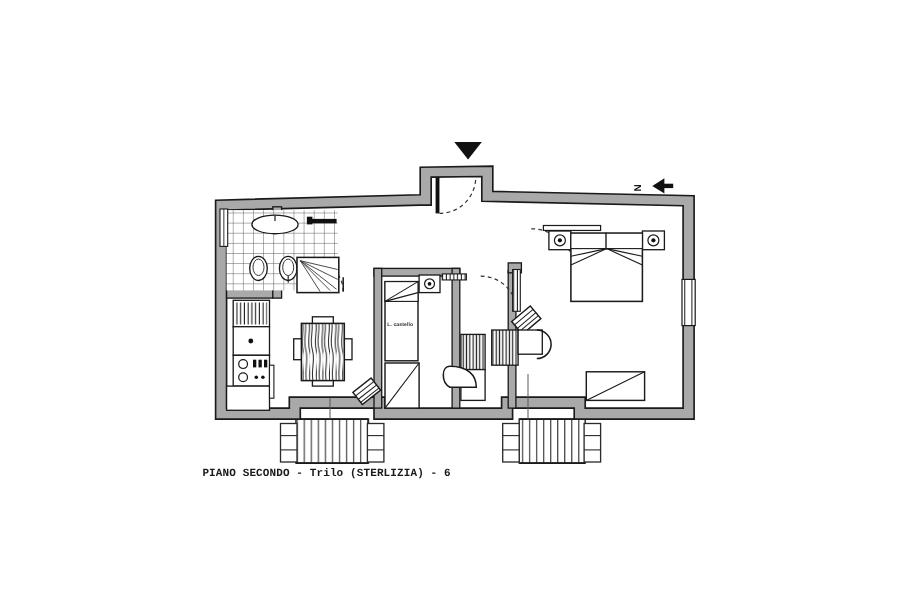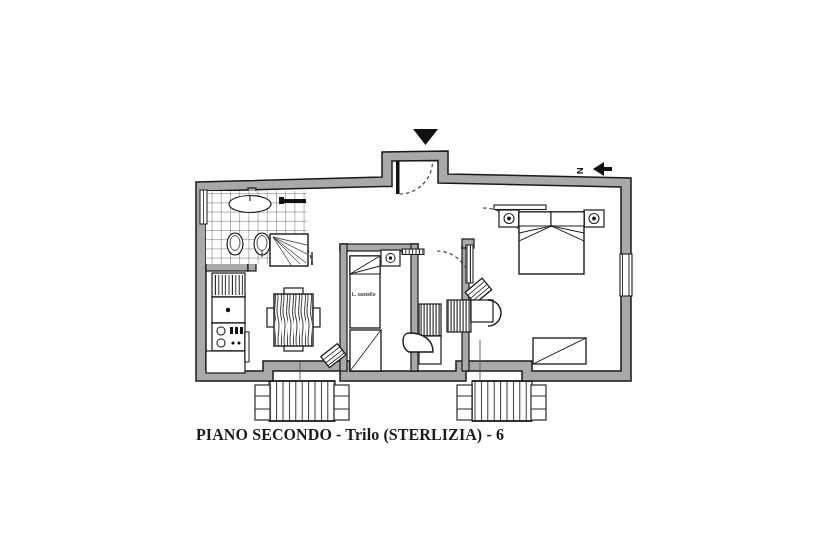--- a/index.html
+++ b/index.html
@@ -21,24 +21,24 @@
     width: 820px;
     height: 560px;
   }
   svg.floorplan {
     display: block;
     width: 820px;
     height: 560px;
   }
   .caption-text {
     position: absolute;
-    left: 196px;
+    left: 184px;
     top: 426px;
-    font-family: Liberation Serif, serif;
-    font-size: 16px;
+    font-family: Liberation Mono, monospace;
+    font-size: 10px;
     font-weight: 600;
     letter-spacing: 0.1px;
     color: #1a1a1a;
     white-space: nowrap;
   }
   .compass-letter {
     font-family: "Liberation Sans", sans-serif;
     font-size: 9px;
     font-weight: 700;
     fill: #111111;

